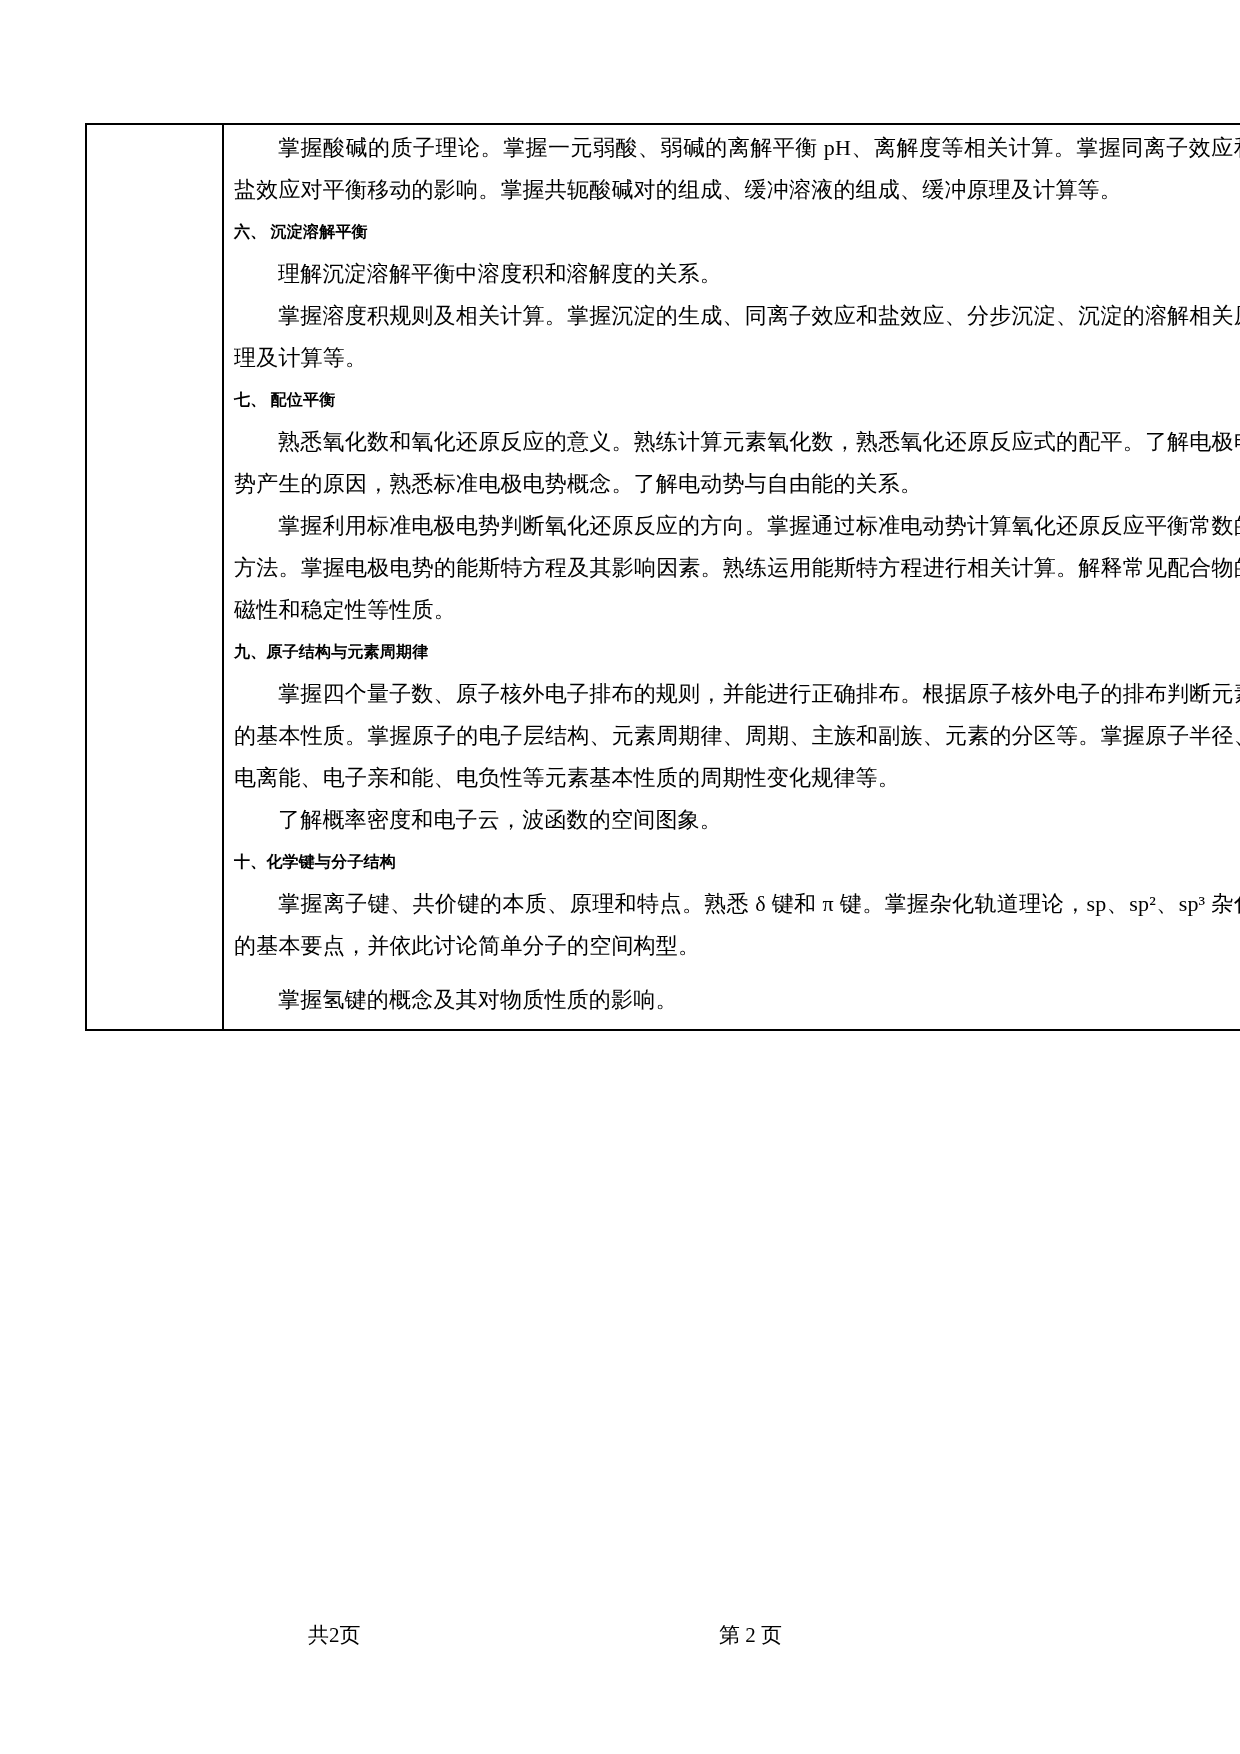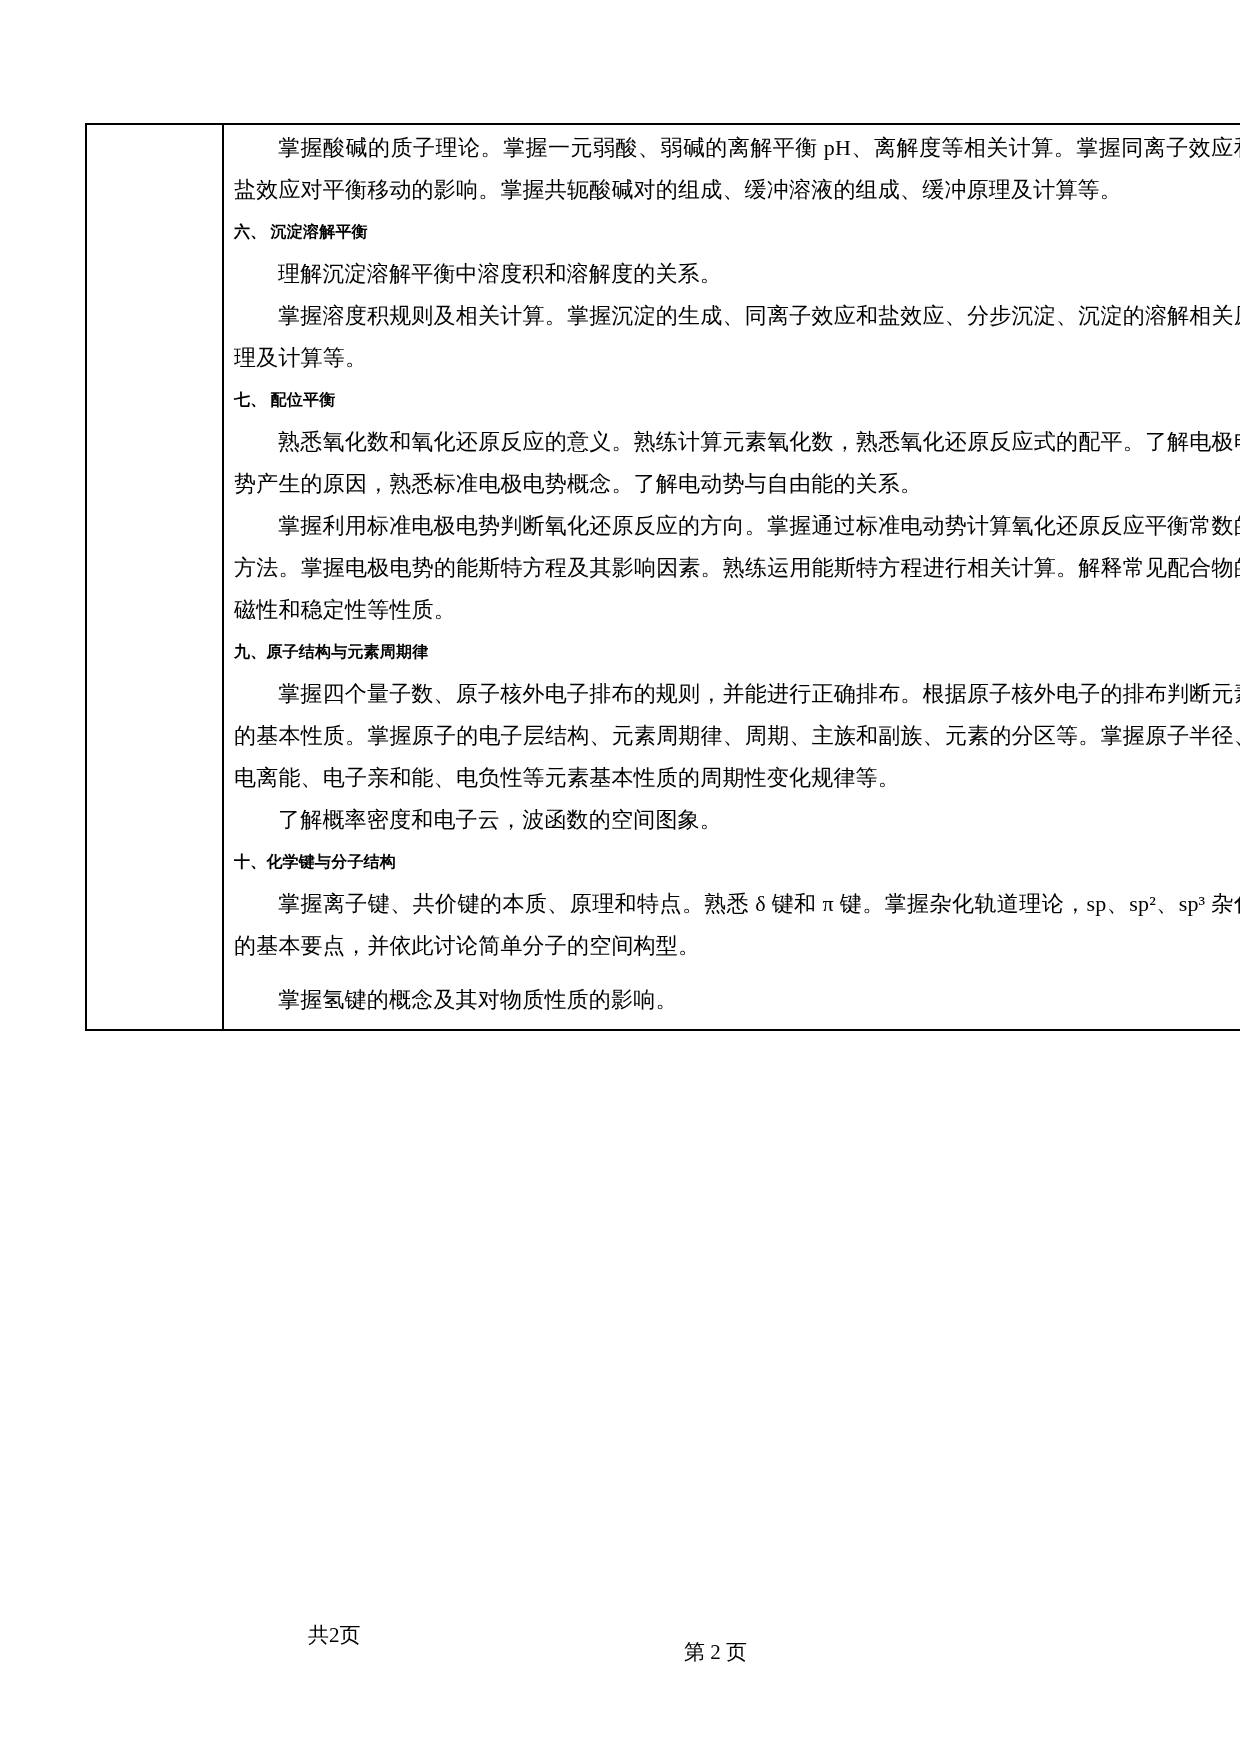--- a/index.html
+++ b/index.html
@@ -51,21 +51,21 @@
   .para-gap {
     margin-top: 12px;
   }
   .footer-item {
     position: absolute;
     font-size: 21px;
     line-height: 26px;
     white-space: nowrap;
   }
   .footer-left  { left: 308px; top: 1622px; }
-  .footer-right { left: 684px; top: 1622px; margin-top: 17px; }
+  .footer-right { left: 719px; top: 1622px; }
 </style>
 </head>
 <body>
 
 <div class="doc-table">
   <div class="cell-left"></div>
   <div class="cell-main">
     <p class="para">掌握酸碱的质子理论。掌握一元弱酸、弱碱的离解平衡 pH、离解度等相关计算。掌握同离子效应和盐效应对平衡移动的影响。掌握共轭酸碱对的组成、缓冲溶液的组成、缓冲原理及计算等。</p>
     <h3 class="heading">六、 沉淀溶解平衡</h3>
     <p class="para">理解沉淀溶解平衡中溶度积和溶解度的关系。</p>

